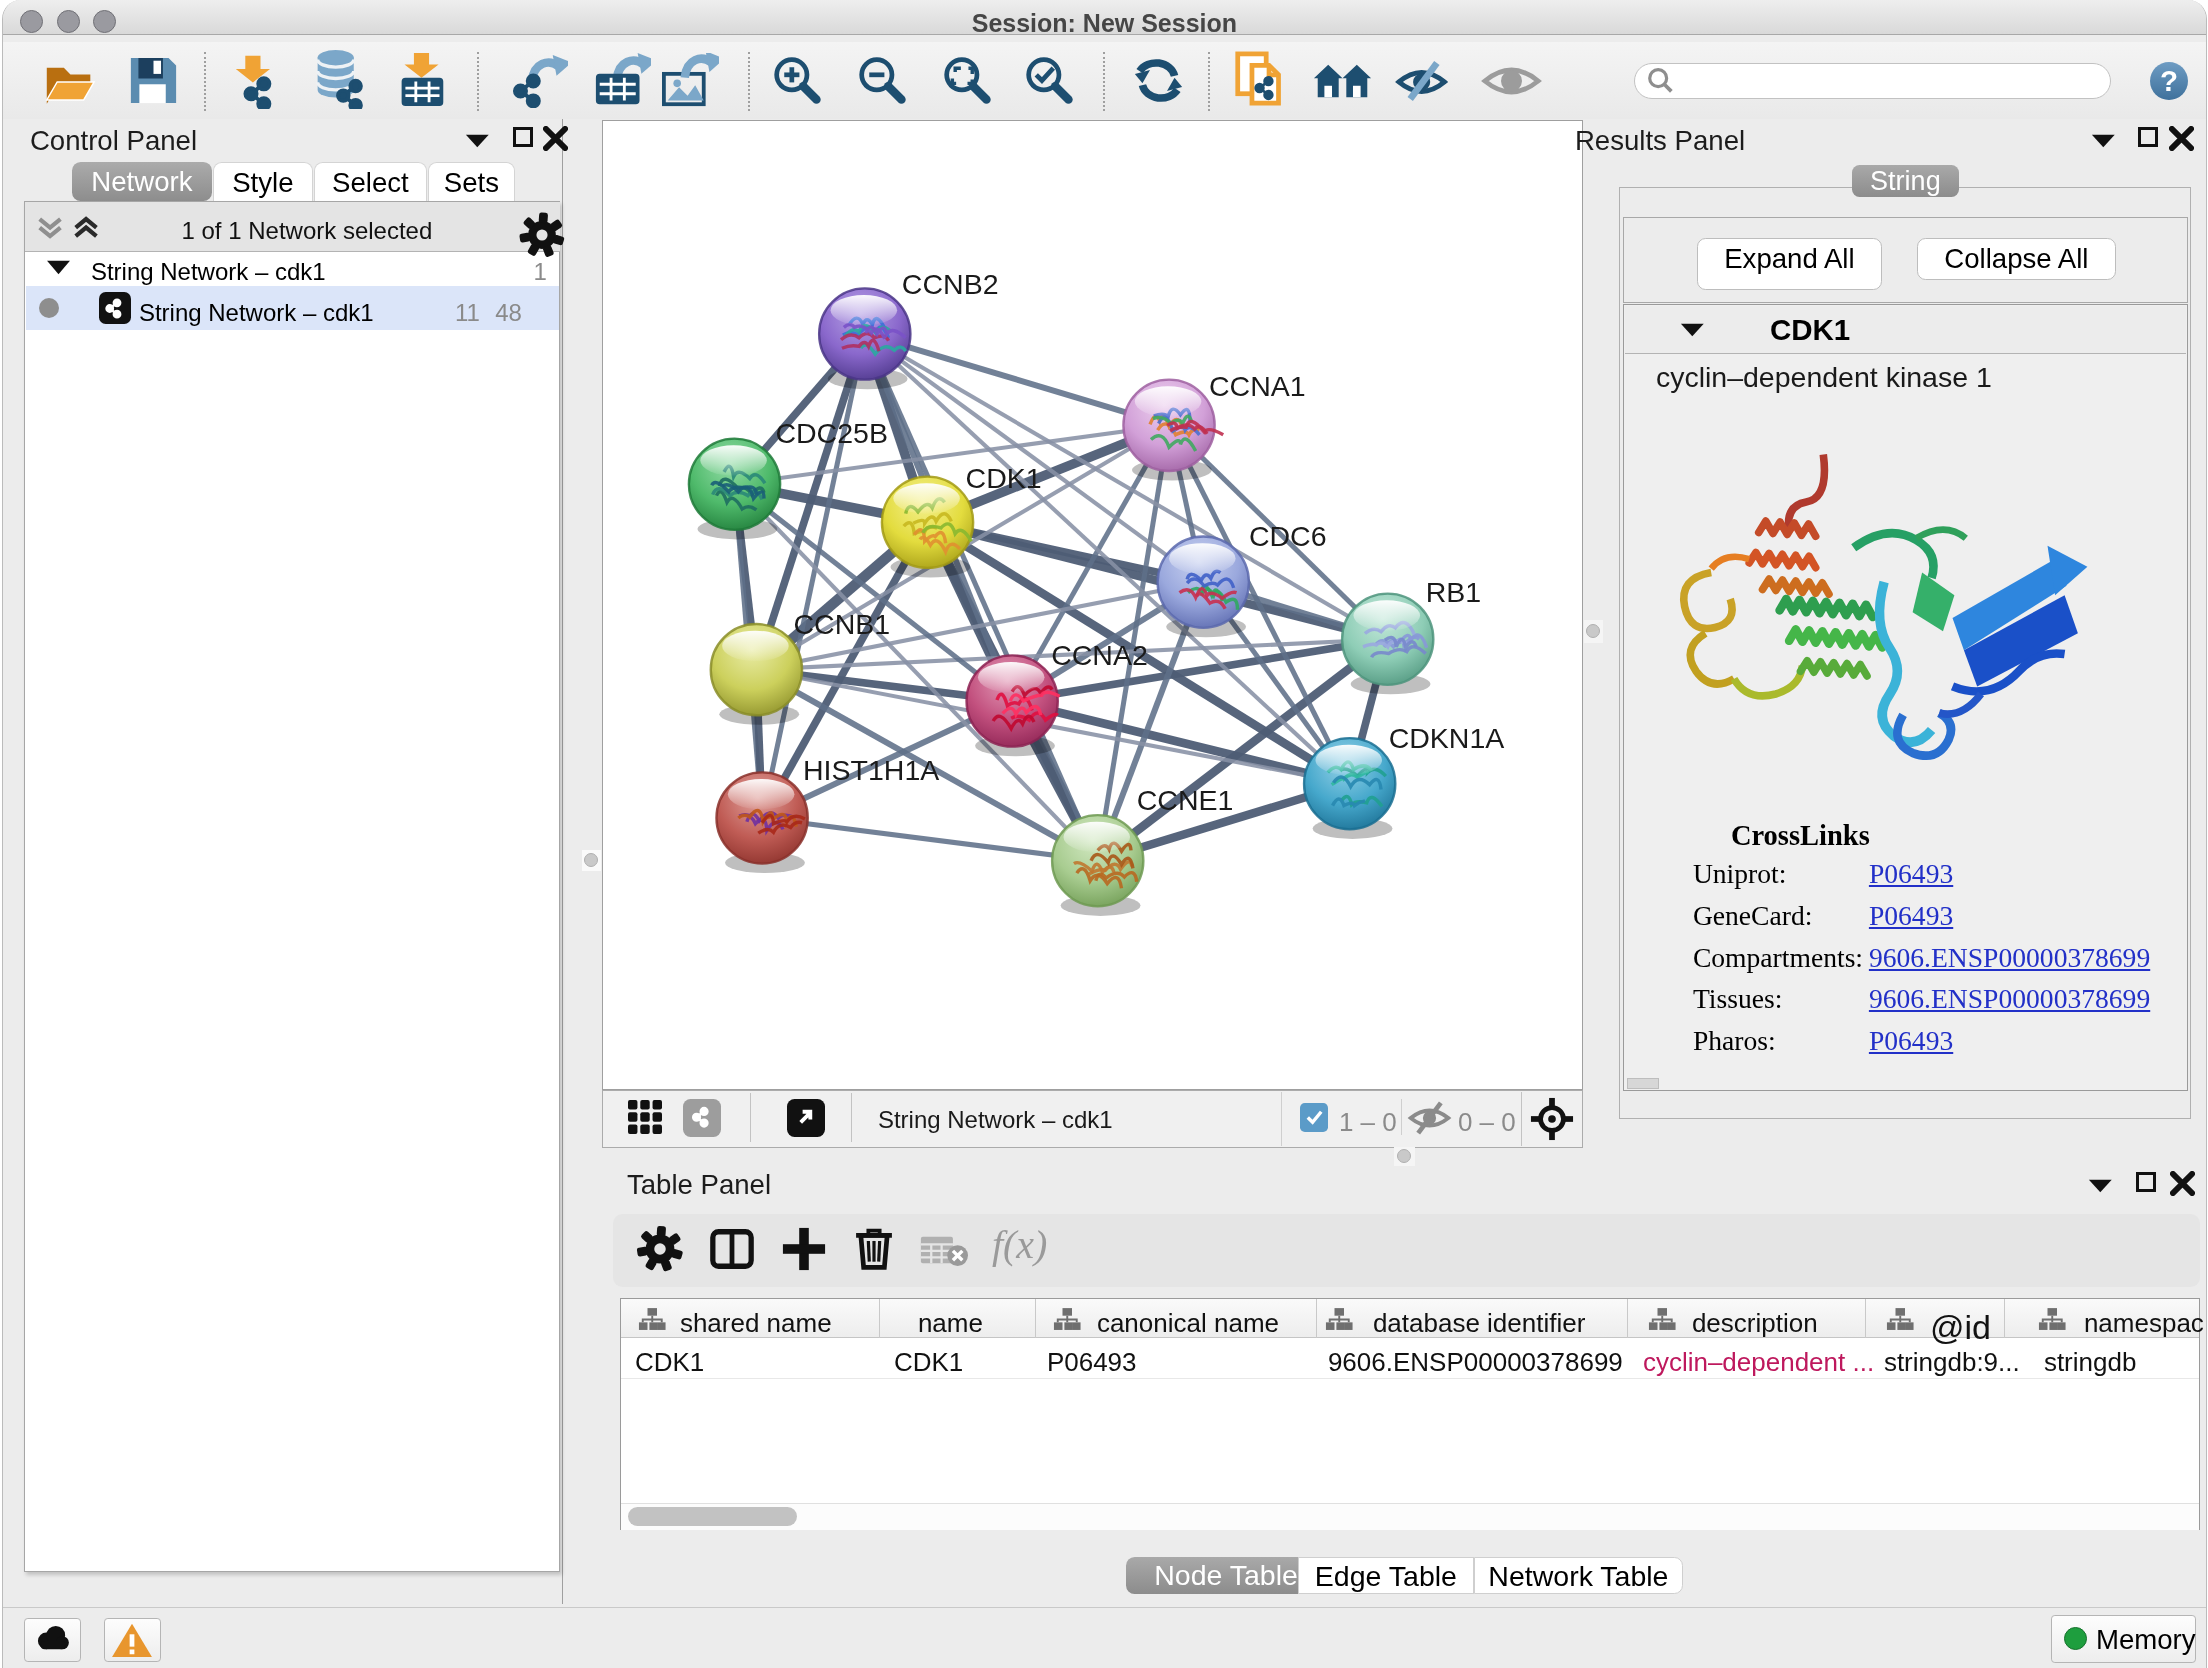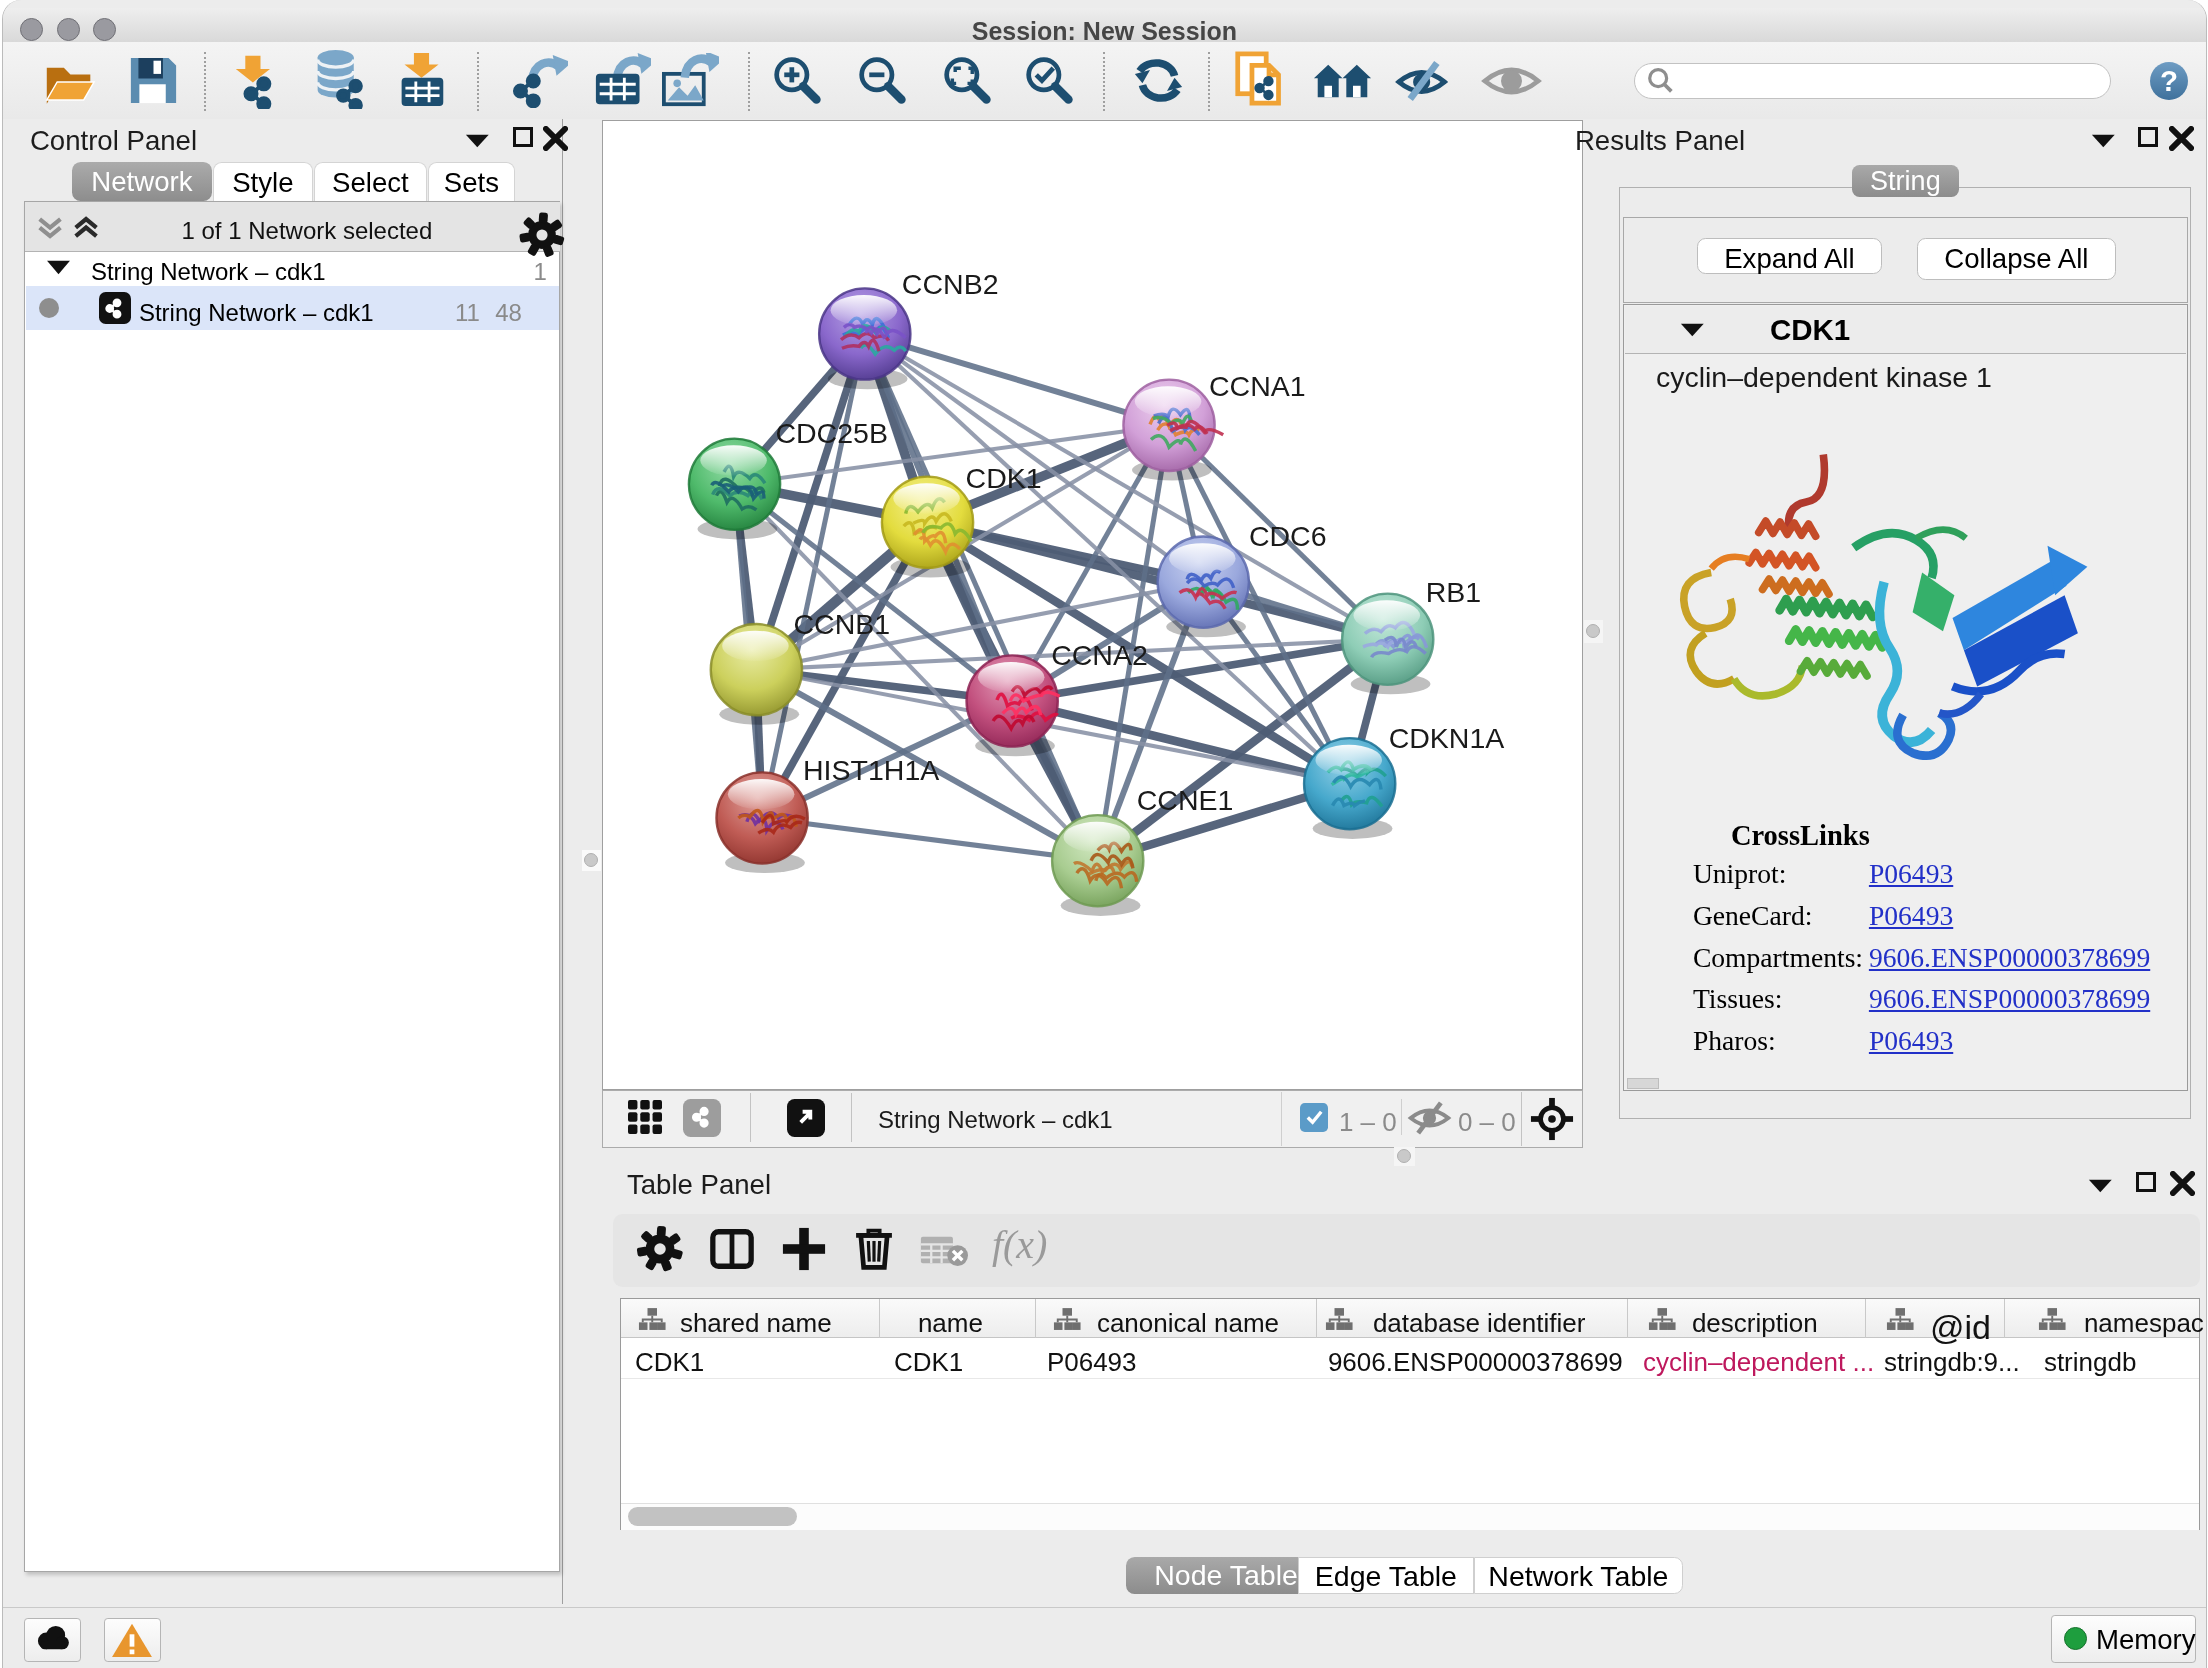--- a/index.html
+++ b/index.html
@@ -1,19 +1,19 @@
 <!DOCTYPE html>
 <html style="font-size:15px"><head><meta charset="utf-8"><style>
 *{margin:0;padding:0;box-sizing:border-box}
 html,body{width:2208px;height:1668px;overflow:hidden;background:#fff;
  font-family:"Liberation Sans",sans-serif;-webkit-font-smoothing:antialiased}
 .abs{position:absolute}
 .win{position:absolute;left:1.9px;top:0;width:2205px;height:1668px;background:#ececec;
  border-radius:19px 19px 0 0;overflow:hidden;border-left:1px solid #bbb;border-right:1px solid #bbb}
-.titlebar{position:absolute;left:0;top:8px;width:100%;height:35px;
+.titlebar{position:absolute;left:0;top:0;width:100%;height:35px;
  background:linear-gradient(#eeeeee,#d9d9d9);border-bottom:1px solid #a8a8a8}
 .tl{position:absolute;top:9.5px;width:23px;height:23px;border-radius:50%;
  background:#9a9aa0;border:1.4px solid #707076}
 .title{position:absolute;top:8.6px;left:0;width:100%;text-align:center;font-size:25px;
  font-weight:bold;color:#464646}
 .toolbar{position:absolute;left:0;top:42px;width:100%;height:77px;
  background:linear-gradient(#f4f4f4,#e9e9e9)}
 .vsep{position:absolute;top:52px;height:59px;width:0;
  border-left:2.9px dotted #9f9f9f}
 .panel-title{font-size:27.6px;color:#1c1c1c}
@@ -516,21 +516,21 @@
 <svg class="abs" style="left:2087px;top:131px" width="28.5" height="19" viewBox="0 0 30 20">
       <path d="M2,4 h24 l-12,13 z" fill="#111"></path>
     </svg>
 <div class="abs" style="left:2135px;top:127px;width:20px;height:20px;border:3.3px solid #111"></div>
 <svg class="abs" style="left:2166px;top:126px" width="25" height="25" viewBox="0 0 26 26">
       <path d="M3,3 L23,23 M23,3 L3,23" stroke="#111" stroke-width="6" stroke-linecap="round"></path>
     </svg>
 <div class="abs" style="left:1616px;top:187px;width:572px;height:932px;border:1.4px solid #b0b0b0;background:#ececec"></div>
 <div class="abs" style="left:1849px;top:165px;width:107px;height:32px;border-radius:7.6px;background:linear-gradient(#a9a9a9,#8c8c8c);color:#fff;font-size:27px;text-align:center;line-height:32px">String</div>
 <div class="abs" style="left:1620px;top:217px;width:565px;height:86px;border:1.4px solid #a8a8a8;background:#ececec"></div>
-<div class="btn abs" style="left:1694px;top:238px;width:185px;height:36px;line-height:40px">Expand All</div>
+<div class="btn abs" style="left:1694px;top:238px;width:185px;height:52px;line-height:40px">Expand All</div>
 <div class="btn abs" style="left:1914px;top:238px;width:199px;height:42px;line-height:40px">Collapse All</div>
 <div class="abs" style="left:1620px;top:304px;width:565px;height:787px;border:1.4px solid #9a9a9a;background:#efefef"></div>
 <div class="abs" style="left:1622px;top:306px;width:561px;height:48px;background:#ececec;border-bottom:1.4px solid #b3b3b3"></div>
 <svg class="abs" style="left:1676px;top:320px" width="28.5" height="19" viewBox="0 0 30 20">
       <path d="M2,4 h24 l-12,13 z" fill="#111"></path>
     </svg>
 <div class="abs" style="left:1767px;top:313px;font-size:29.5px;font-weight:bold;color:#000">CDK1</div>
 <div class="abs" style="left:1653px;top:361px;font-size:28.5px;color:#1a1a1a">cyclin–dependent kinase 1</div>
 <svg class="abs" style="left:1664px;top:447px" width="438" height="323" viewBox="0 0 460 340">
       <path d="M128,88 q-4,-26 18,-30 q24,-4 18,-50" fill="none" stroke="#b03a2e" stroke-width="8"></path>

